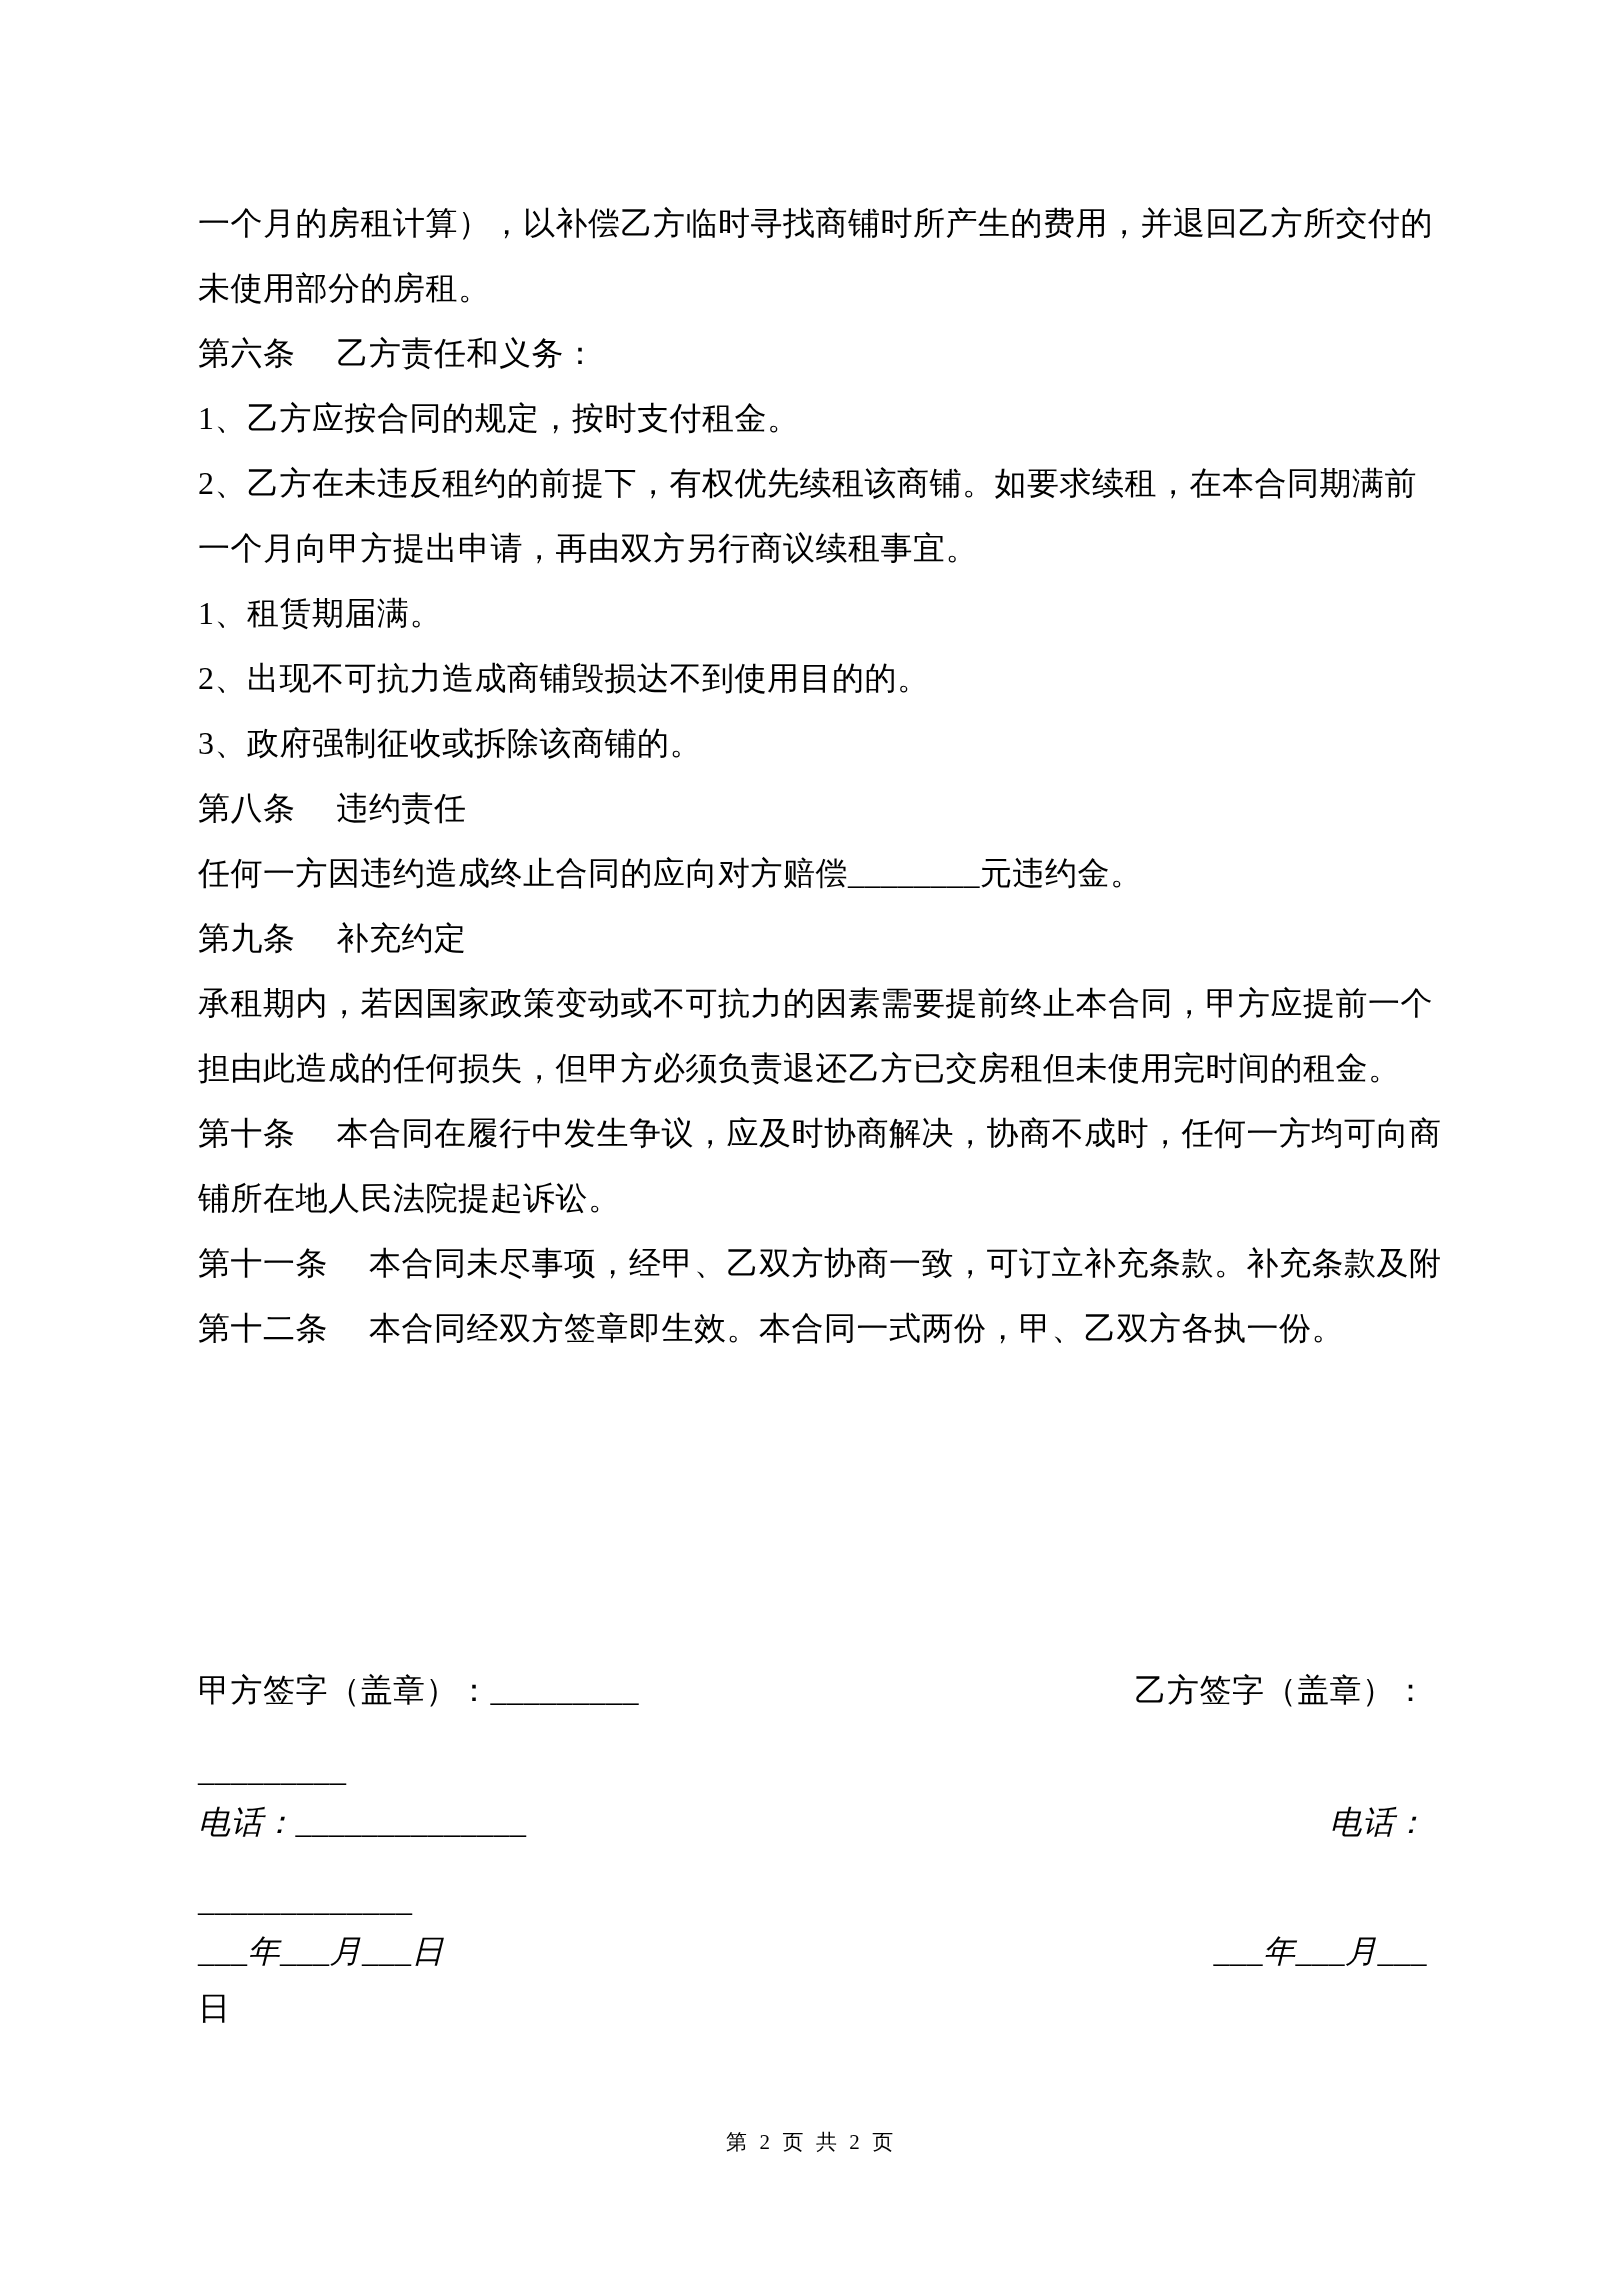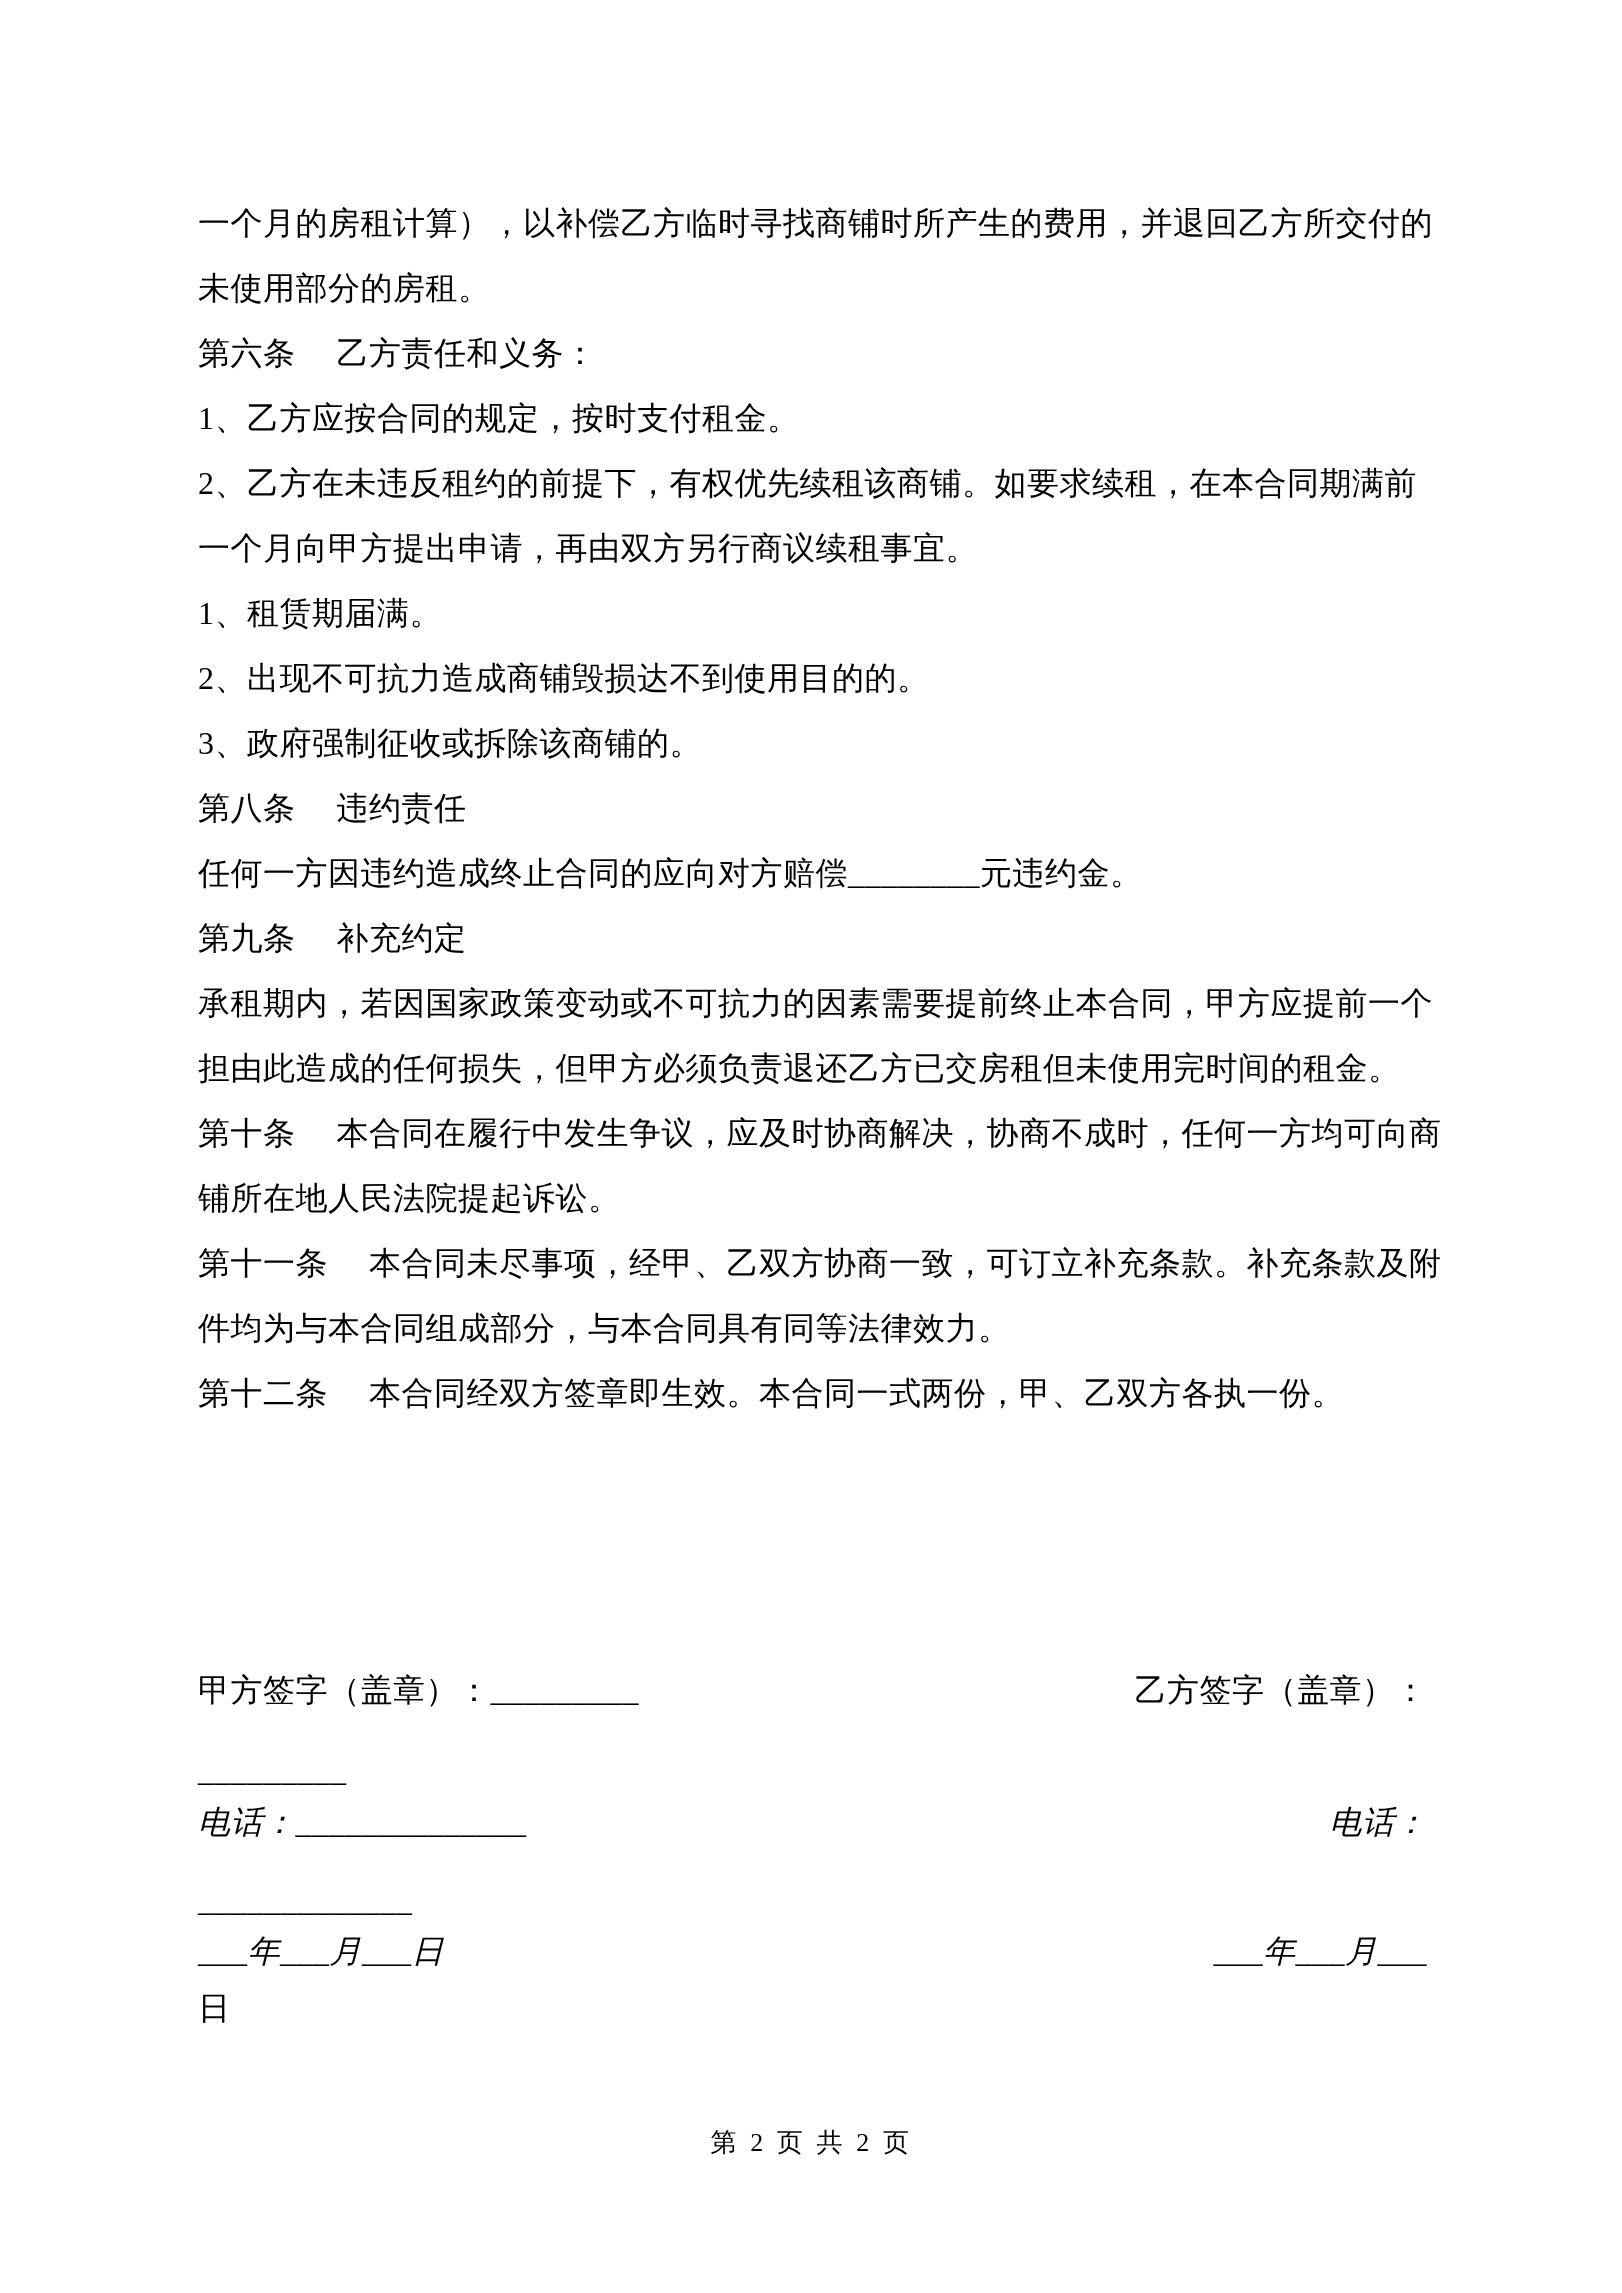--- a/index.html
+++ b/index.html
@@ -48,21 +48,21 @@
   .row-4 { top: 1868px; }
   .row-5 { top: 1919px; font-style: italic; }
   .row-6 { top: 1976px; }
   .footer {
     position: absolute;
     left: 0; top: 2110px;
     width: 100%;
     height: 65px;
     line-height: 65px;
     text-align: center;
-    font-size: 26px;
+    font-size: 21px;
     letter-spacing: 3.6px;
   }
 </style>
 </head>
 <body>
 
 <div class="page">
 
   <div class="content">
     <div class="line">一个月的房租计算），以补偿乙方临时寻找商铺时所产生的费用，并退回乙方所交付的</div>
@@ -75,21 +75,20 @@
     <div class="line">2、出现不可抗力造成商铺毁损达不到使用目的的。</div>
     <div class="line">3、政府强制征收或拆除该商铺的。</div>
     <div class="line">第八条　 违约责任</div>
     <div class="line">任何一方因违约造成终止合同的应向对方赔偿________元违约金。</div>
     <div class="line">第九条　 补充约定</div>
     <div class="line">承租期内，若因国家政策变动或不可抗力的因素需要提前终止本合同，甲方应提前一个</div>
     <div class="line">担由此造成的任何损失，但甲方必须负责退还乙方已交房租但未使用完时间的租金。</div>
     <div class="line">第十条　 本合同在履行中发生争议，应及时协商解决，协商不成时，任何一方均可向商</div>
     <div class="line">铺所在地人民法院提起诉讼。</div>
     <div class="line">第十一条　 本合同未尽事项，经甲、乙双方协商一致，可订立补充条款。补充条款及附</div>
-    <div class="line">件均为与本合同组成部分，与本合同具有同等法律效力。</div>
     <div class="line">第十二条　 本合同经双方签章即生效。本合同一式两份，甲、乙双方各执一份。</div>
   </div>
 
   <div class="sig-row row-1">
     <span class="left">
       <span>甲方签字（盖章）：</span><span>_________</span>
     </span>
     <span class="right">乙方签字（盖章）：</span>
   </div>
 

